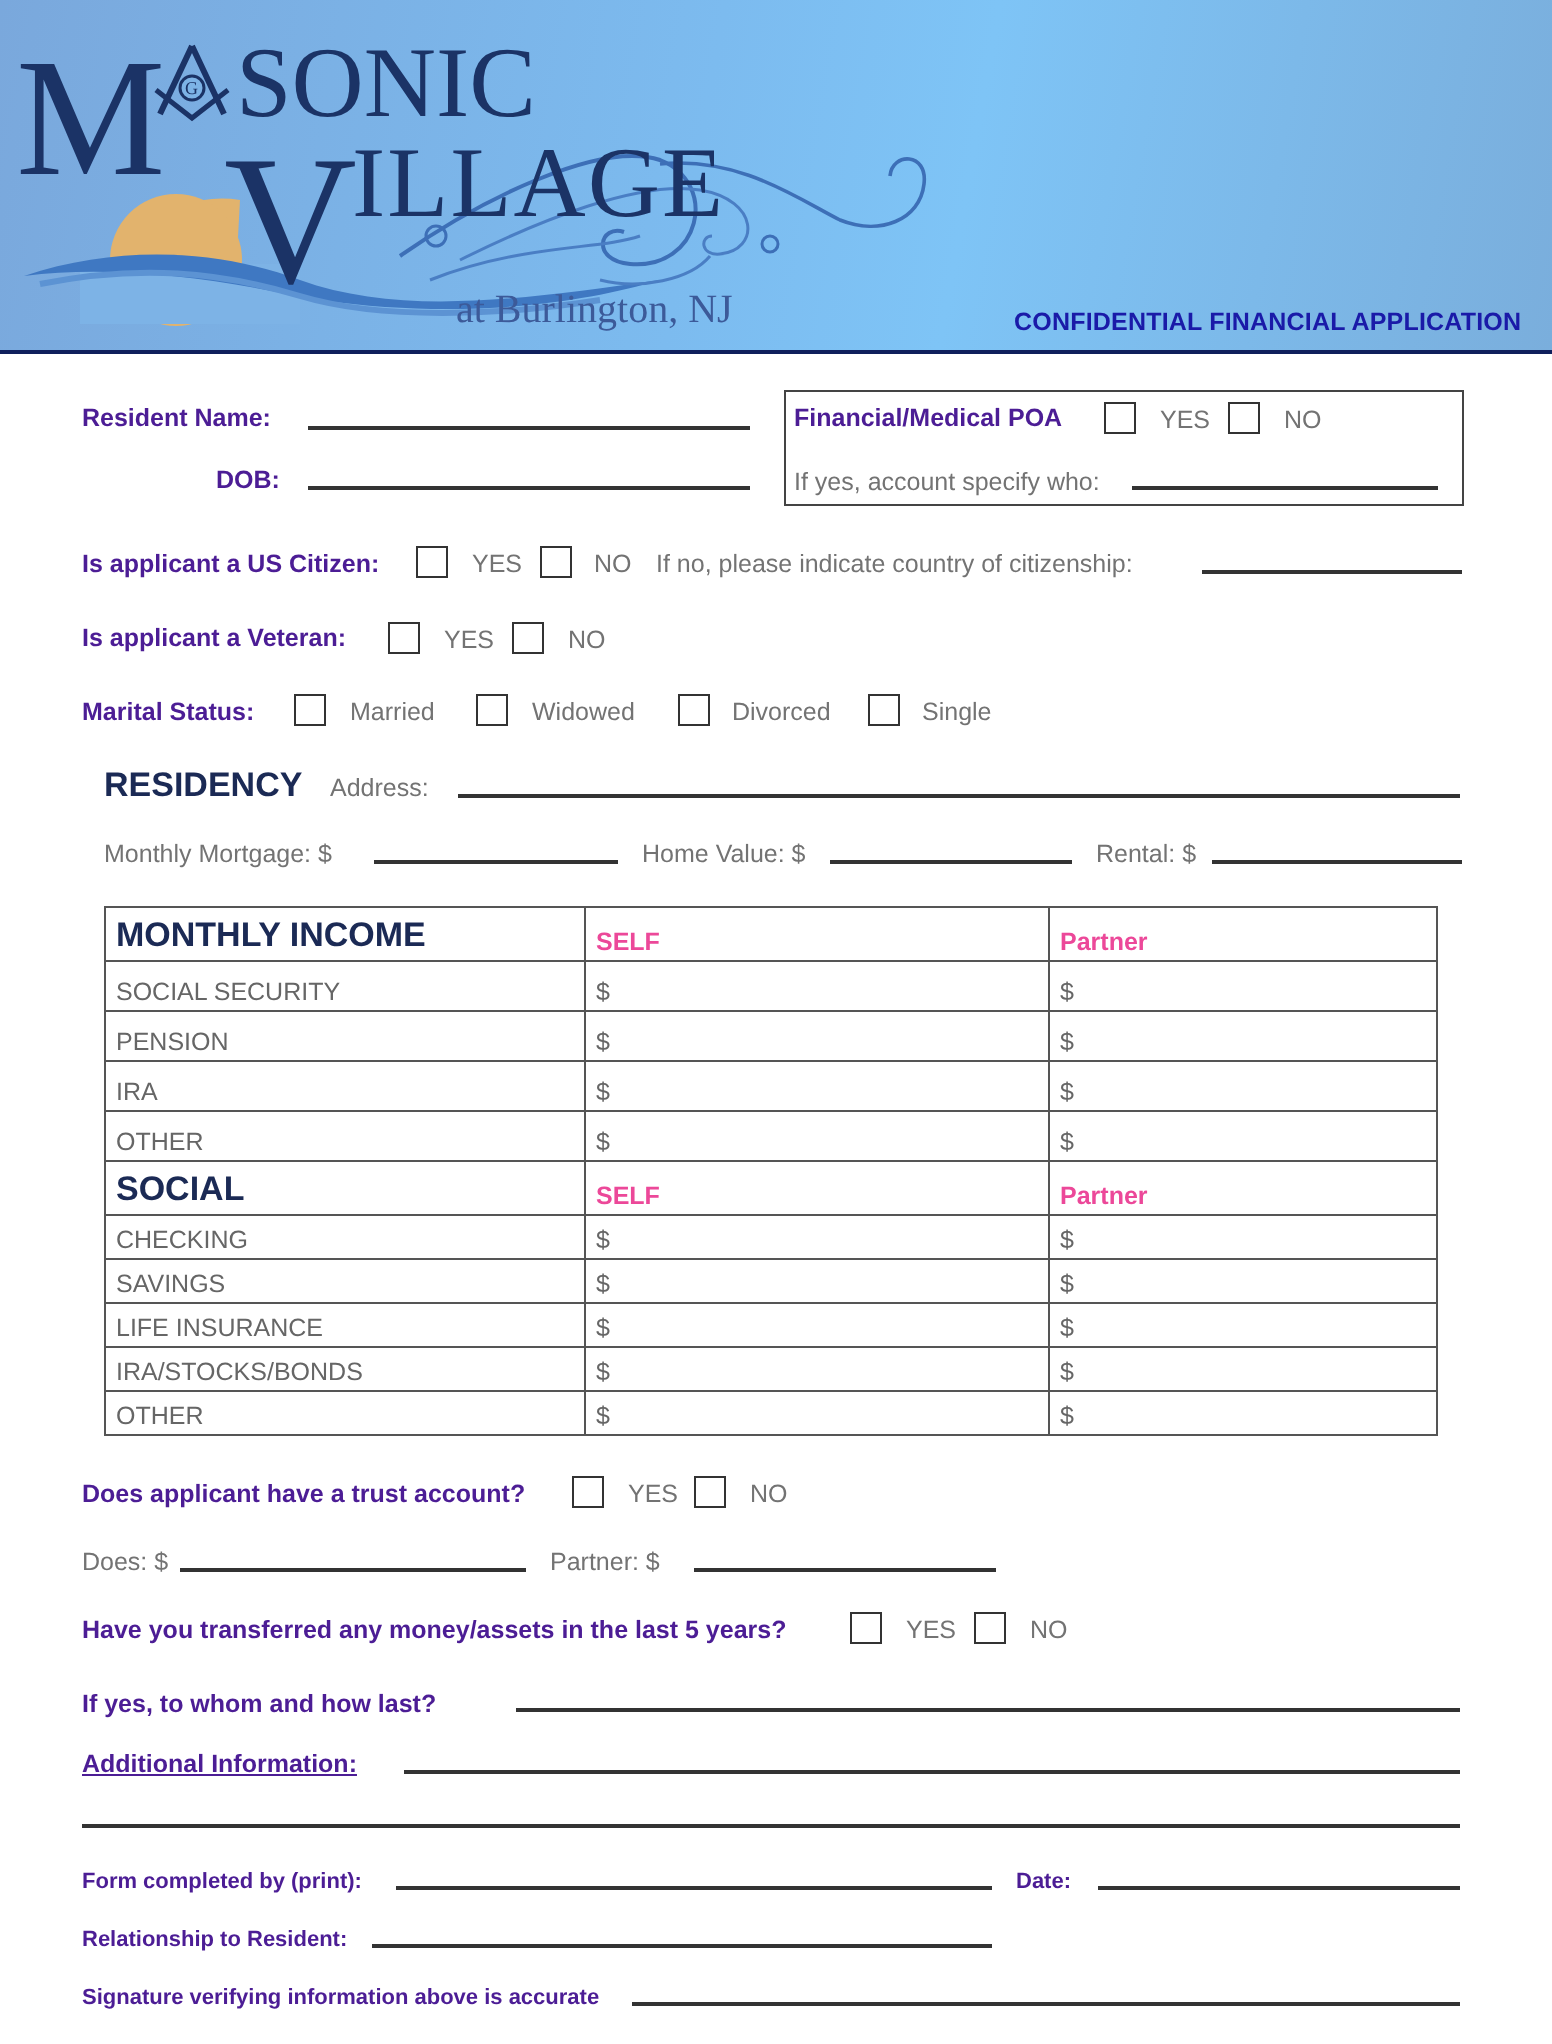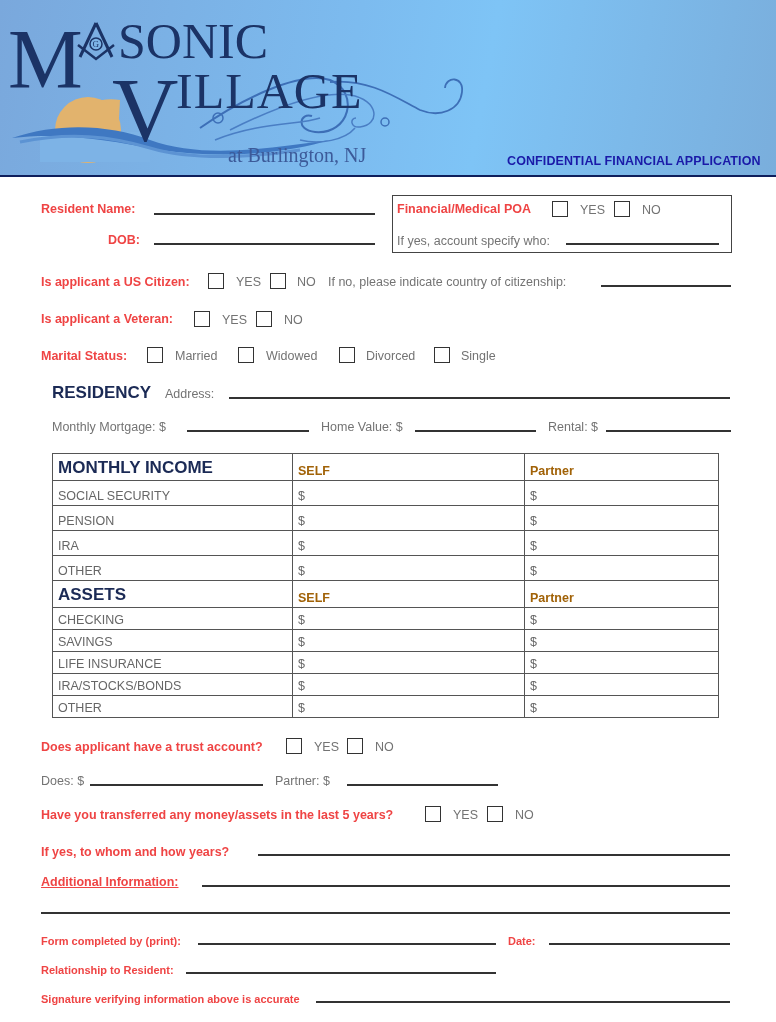--- a/index.html
+++ b/index.html
@@ -25,21 +25,21 @@
   .logo-sub { left: 228px; top: 145px; font-size: 20px; color: #3c5a99; }
 
   .contact {
     position: absolute; left: 540px; top: 58px; width: 172px; text-align: center;
     color: #ffffff; font-size: 12.5px; line-height: 16px;
   }
   .conf-title {
     position: absolute; left: 507px; top: 154px; font-size: 12.5px; font-weight: bold;
     color: #1a1aa8; letter-spacing: 0.1px;
   }
-  .lbl { position: absolute; font-size: 12.5px; color: #ef4444; white-space: nowrap; }
+  .lbl { position: absolute; font-size: 12.5px; color: #4c1d95; white-space: nowrap; }
   .b { font-weight: bold; }
   .g { color: #737373; font-weight: normal; }
   .line { position: absolute; height: 1.5px; background: #333; }
   .cb {
     position: absolute; width: 16px; height: 16px; border: 1.5px solid #333; background: #fff;
   }
 
   .poa-box {
     position: absolute; left: 392px; top: 195px; width: 340px; height: 58px;
     border: 1.5px solid #444;
@@ -52,21 +52,21 @@
     font-size: 12.5px;
   }
   table.fin td {
     border: 1.5px solid #555; height: 25px; padding: 0 5px; vertical-align: bottom; padding-bottom: 2px;
   }
   table.fin td.c1 { width: 240px; color: #666; }
   table.fin td.c2 { width: 232px; color: #666; }
   table.fin td.c3 { color: #666; }
   table.fin tr.hdr td { height: 27px; }
   table.fin tr.hdr td.c1 { font-size: 17px; font-weight: bold; color: #1b2a55; }
-  table.fin tr.hdr td.c2, table.fin tr.hdr td.c3 { font-weight: bold; color: #a16207; }
+  table.fin tr.hdr td.c2, table.fin tr.hdr td.c3 { font-weight: bold; color: #ec4899; }
   table.fin.assets td { height: 22px; }
   table.fin.assets tr.hdr td { height: 27px; }
 
   .small { font-size: 11px; }
 </style>
 </head>
 <body>
 
 <div class="header">
   <div class="logo">
@@ -178,21 +178,21 @@
     <td class="c1">OTHER</td>
     <td class="c2">$</td>
     <td class="c3">$</td>
   </tr>
 </tbody>
   </table>
 
 <table class="fin assets" style="top:580px;">
   <tbody>
       <tr class="hdr">
-    <td class="c1">ASSETS</td>
+    <td class="c1">SOCIAL</td>
     <td class="c2">SELF</td>
     <td class="c3">Partner</td>
   </tr>
   <tr>
     <td class="c1">CHECKING</td>
     <td class="c2">$</td>
     <td class="c3">$</td>
   </tr>
   <tr>
     <td class="c1">SAVINGS</td>
@@ -227,21 +227,21 @@
 <div class="line" style="left:90px; top:784px; width:173px;"></div>
 <span class="lbl g" style="left:275px; top:774px;">Partner: $</span>
 <div class="line" style="left:347px; top:784px; width:151px;"></div>
 
 <span class="lbl b" style="left:41px; top:808px;">Have you transferred any money/assets in the last 5 years?</span>
 <div class="cb" style="left:425px; top:806px;"></div>
 <span class="lbl g" style="left:453px; top:808px;">YES</span>
 <div class="cb" style="left:487px; top:806px;"></div>
 <span class="lbl g" style="left:515px; top:808px;">NO</span>
 
-<span class="lbl b" style="left:41px; top:845px;">If yes, to whom and how years?</span>
+<span class="lbl b" style="left:41px; top:845px;">If yes, to whom and how last?</span>
 <div class="line" style="left:258px; top:854px; width:472px;"></div>
 
 <span class="lbl b" style="left:41px; top:875px;text-decoration:underline;">Additional Information:</span>
 <div class="line" style="left:202px; top:885px; width:528px;"></div>
 <div class="line" style="left:41px; top:912px; width:689px;"></div>
 
 <span class="lbl b small" style="left:41px; top:935px;">Form completed by (print):</span>
 <div class="line" style="left:198px; top:943px; width:298px;"></div>
 <span class="lbl b small" style="left:508px; top:935px;">Date:</span>
 <div class="line" style="left:549px; top:943px; width:181px;"></div>

